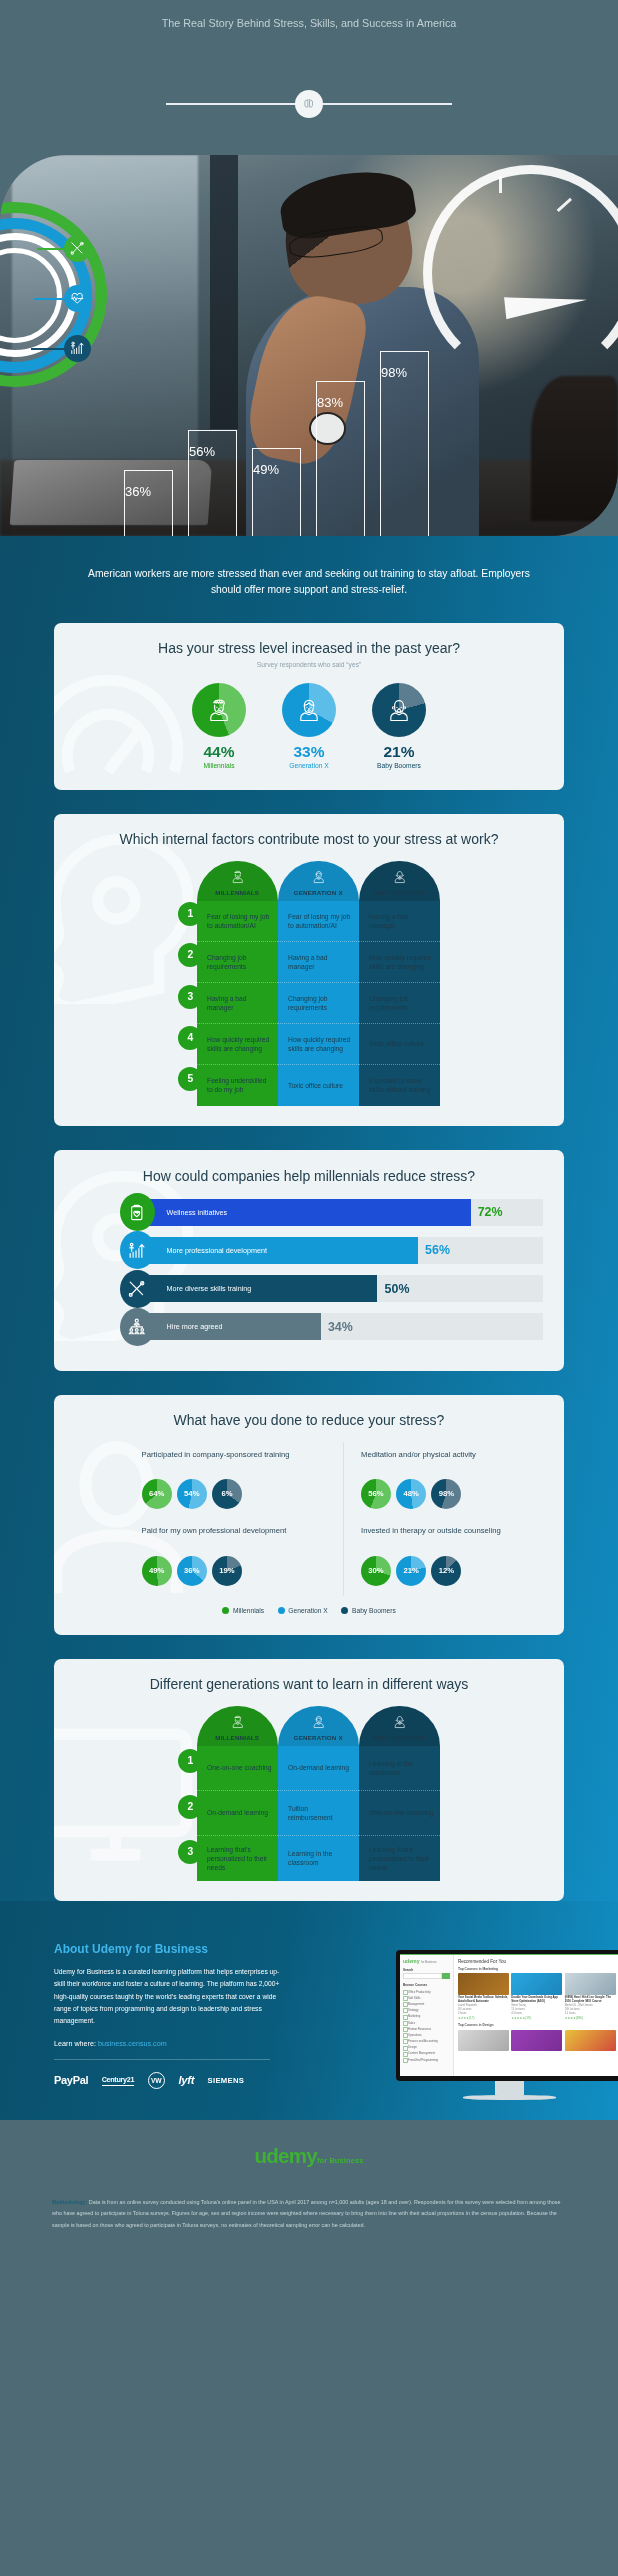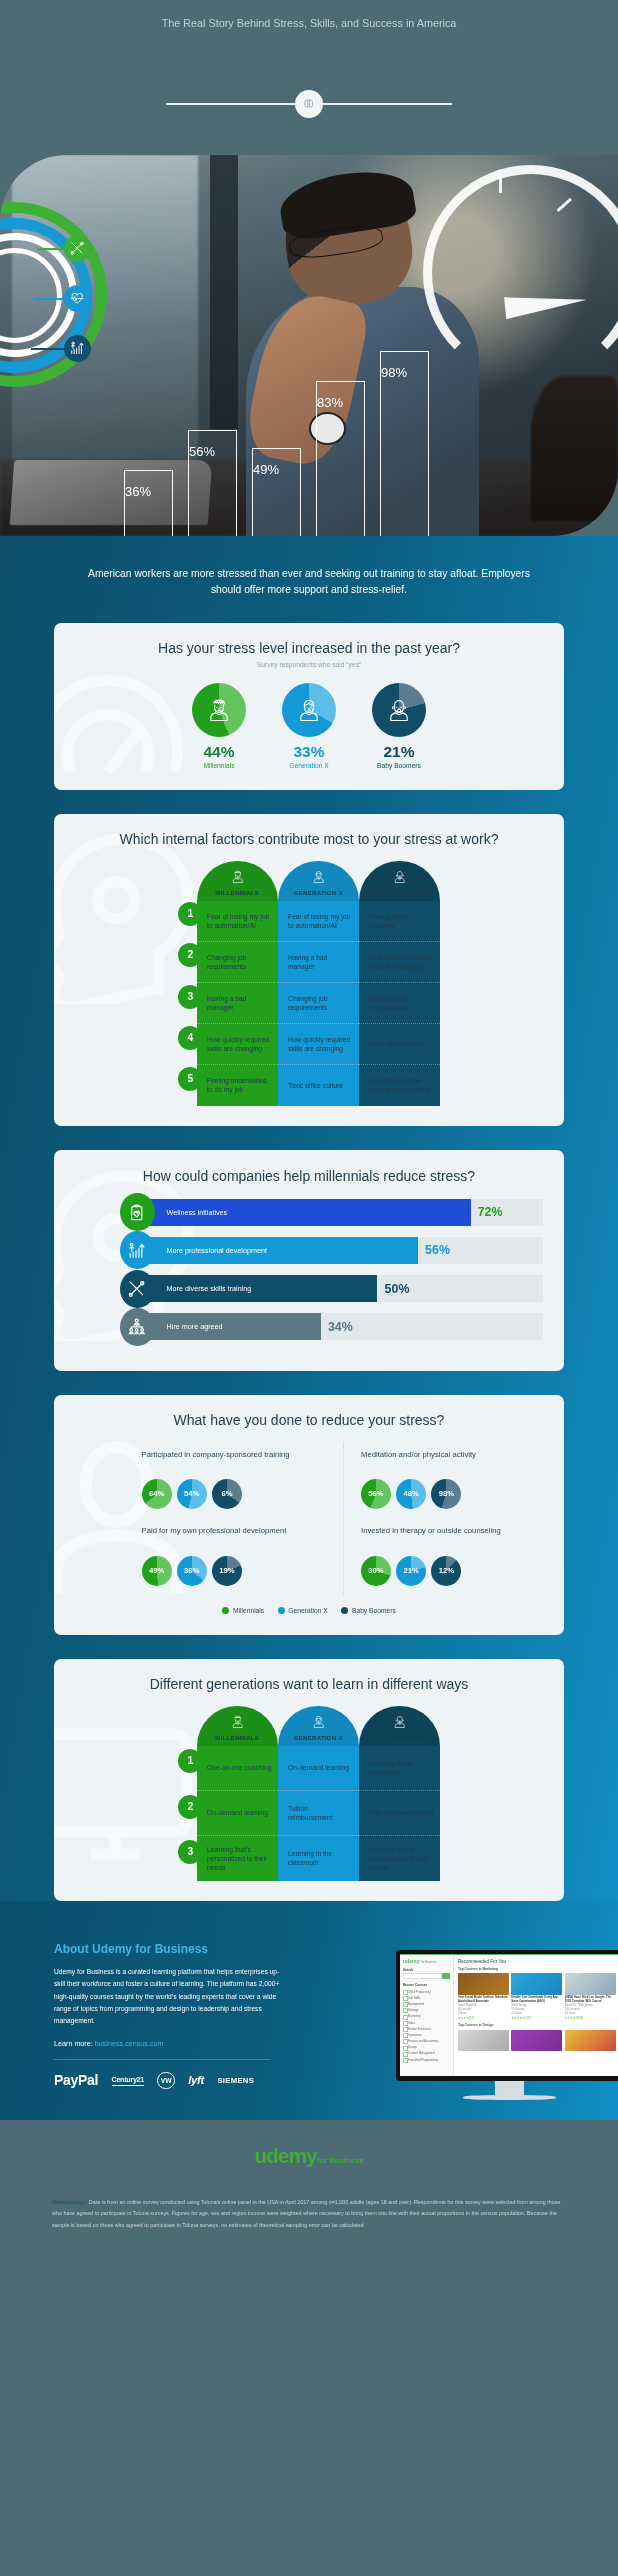--- a/index.html
+++ b/index.html
@@ -319,21 +319,21 @@
     padding: 41px 0 31px;
     overflow: hidden;
   }
   .about-inner { width: 289px; padding-left: 54px; }
   .about h3 { font-size: 12px; font-weight: 700; color: #3fb6ea; margin-bottom: 9.3px; }
   .about p { font-size: 6.7px; line-height: 1.85; font-weight: 300; }
   .about .learn { margin-top: 11.3px; font-size: 7.2px; }
   .about .learn a { color: #3fb6ea; text-decoration: none; }
   .about hr { border: 0; border-top: 0.5px solid rgba(255,255,255,.25); margin: 11.3px 0 11.3px; width: 216px; }
   .logos { display: flex; align-items: center; gap: 13.4px; }
-  .logos .logo { color:#fff; font-weight: 800; font-size: 14px; letter-spacing: -0.3px; }
+  .logos .logo { color:#fff; font-weight: 800; font-size: 11px; letter-spacing: -0.3px; }
   .logos .logo.siemens { font-weight: 700; letter-spacing: 0.3px; font-size: 7.7px; }
   .logos .logo.lyft { font-style: italic; font-size: 11.3px; }
   .logos .logo.century { font-size: 7.2px; border-bottom: 1px solid #fff; padding-bottom:1px;}
   .vw {
     width: 17.5px; height: 17.5px; border-radius: 50%;
     border: 1.3px solid #fff; display:flex; align-items:center; justify-content:center;
     font-size: 6.7px; font-weight: 700;
   }
 
   .monitor {
@@ -847,21 +847,21 @@
           </div>
         </div>
       </div>
     </div>
 
     <div class="about">
       <div class="about-inner">
         <h3>About Udemy for Business</h3>
         <p>Udemy for Business is a curated learning platform that helps enterprises up-skill their workforce and foster a culture of learning. The platform has 2,000+ high-quality courses taught by the world’s leading experts that cover a wide range of topics from programming and design to leadership and stress management.</p>
         <div class="learn">
-          <span>Learn more:</span>
+          <span>Learn where:</span>
           <a href="#">business.census.com</a>
         </div>
         <hr>
         <div class="logos">
           <span class="logo">PayPal</span>
           <span class="logo century">Century21</span>
           <span class="vw">VW</span>
           <span class="logo lyft">lyft</span>
           <span class="logo siemens">SIEMENS</span>
         </div>

